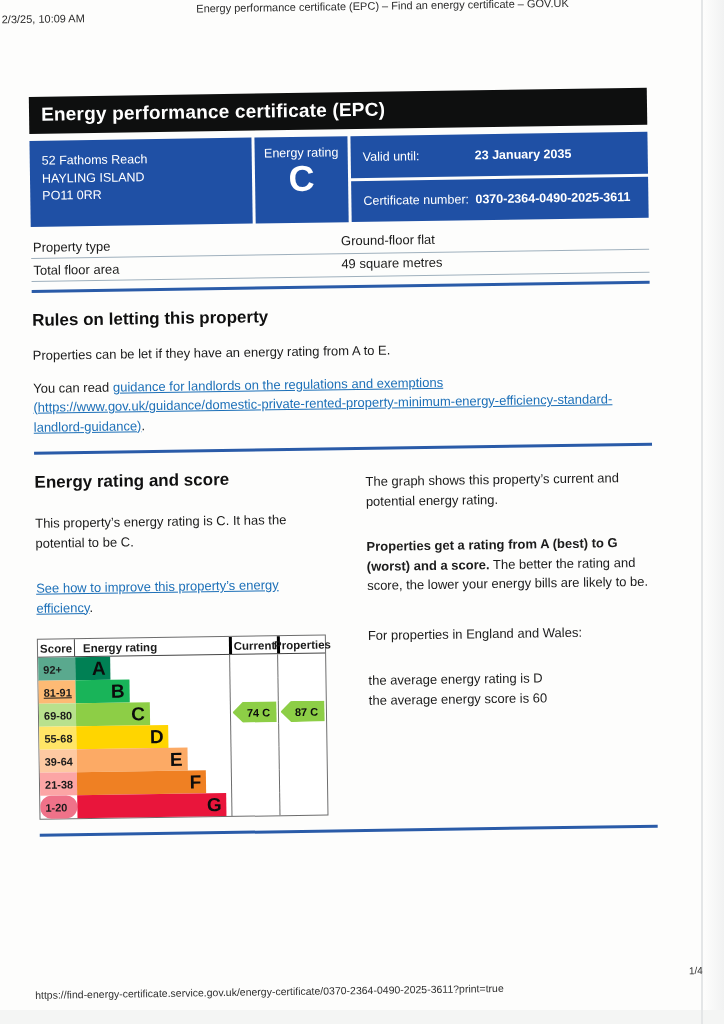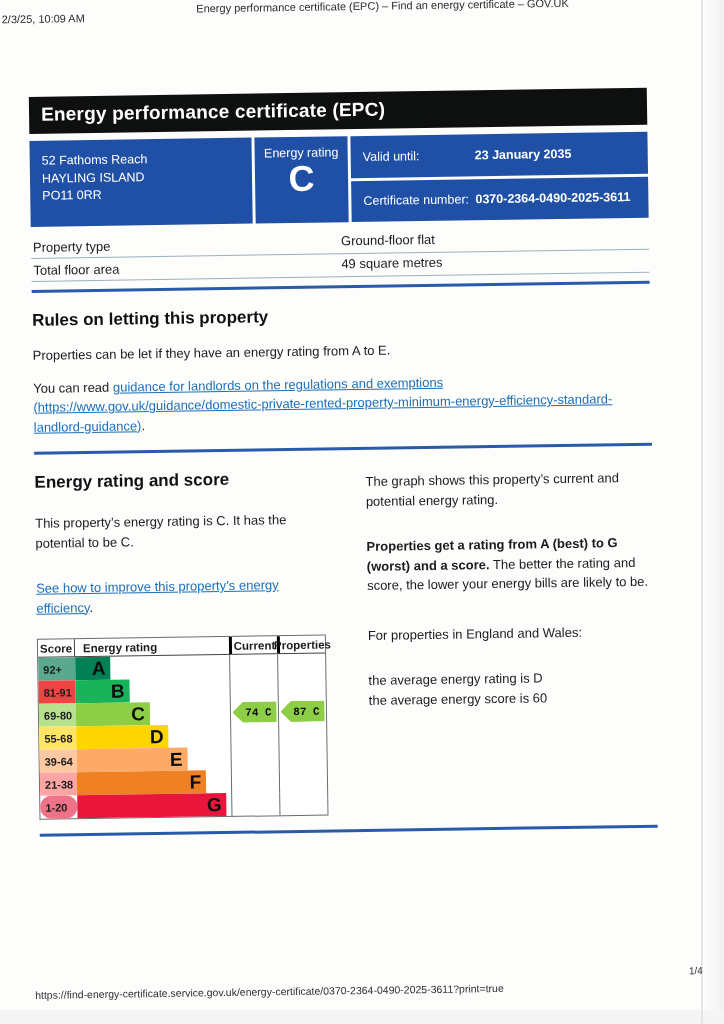--- a/index.html
+++ b/index.html
@@ -69,21 +69,21 @@
   .h-score { justify-content:center; border-right:1px solid #444; }
   .h-rating { padding-left:8px; }
   .h-current, .h-potential { justify-content:center; border-left:3px solid #000000; }
   .score-cell { font-size:11px; font-weight:bold; display:flex; align-items:center; padding-left:5px; }
   .rating-cell { position:relative; }
   .band-bar { position:absolute; left:0; top:0; height:100%; display:flex; align-items:center;
               justify-content:flex-end; padding-right:5px; font-size:19px; font-weight:bold; color:#0c0c0c; }
   .cur-cell, .pot-cell { border-left:1px solid #6d6d6d; display:flex; align-items:center; justify-content:center; }
   .rating-arrow { width:44px; height:21px; display:flex; align-items:center; justify-content:center;
                   padding-left:8px; font-size:11px; font-weight:bold; color:#0c0c0c;
-                  clip-path:polygon(0 50%, 24% 0, 100% 0, 100% 100%, 24% 100%);font-family:Liberation Mono, monospace; }
+                  clip-path:polygon(0 50%, 24% 0, 100% 0, 100% 100%, 24% 100%); }
   .chart-rule { margin-top:14px; width:618px; }
 </style>
 </head>
 <body>
 
 <div class="page">
   <div class="scanbed-right"></div>
   <div class="scanbed-bottom"></div>
   <div class="paper-edge"></div>
 
@@ -154,21 +154,21 @@
 
             <div class="chart-row">
               <div class="score-cell" style="background: rgb(90, 169, 142);">92+</div>
               <div class="rating-cell">
                   <div class="band-bar" style="background: rgb(0, 128, 84); width: 23%;">A</div>
                 </div>
               <div class="cur-cell"></div>
               <div class="pot-cell"></div>
             </div>
             <div class="chart-row">
-              <div class="score-cell" style="background: #ef4444;">81-91</div>
+              <div class="score-cell" style="background: #fdba74; text-decoration: underline;">81-91</div>
               <div class="rating-cell">
                   <div class="band-bar" style="background: rgb(25, 180, 89); width: 35%;">B</div>
                 </div>
               <div class="cur-cell"></div>
               <div class="pot-cell"></div>
             </div>
             <div class="chart-row">
               <div class="score-cell" style="background: rgb(184, 225, 141);">69-80</div>
               <div class="rating-cell">
                   <div class="band-bar" style="background: rgb(141, 206, 70); width: 48%;">C</div>

